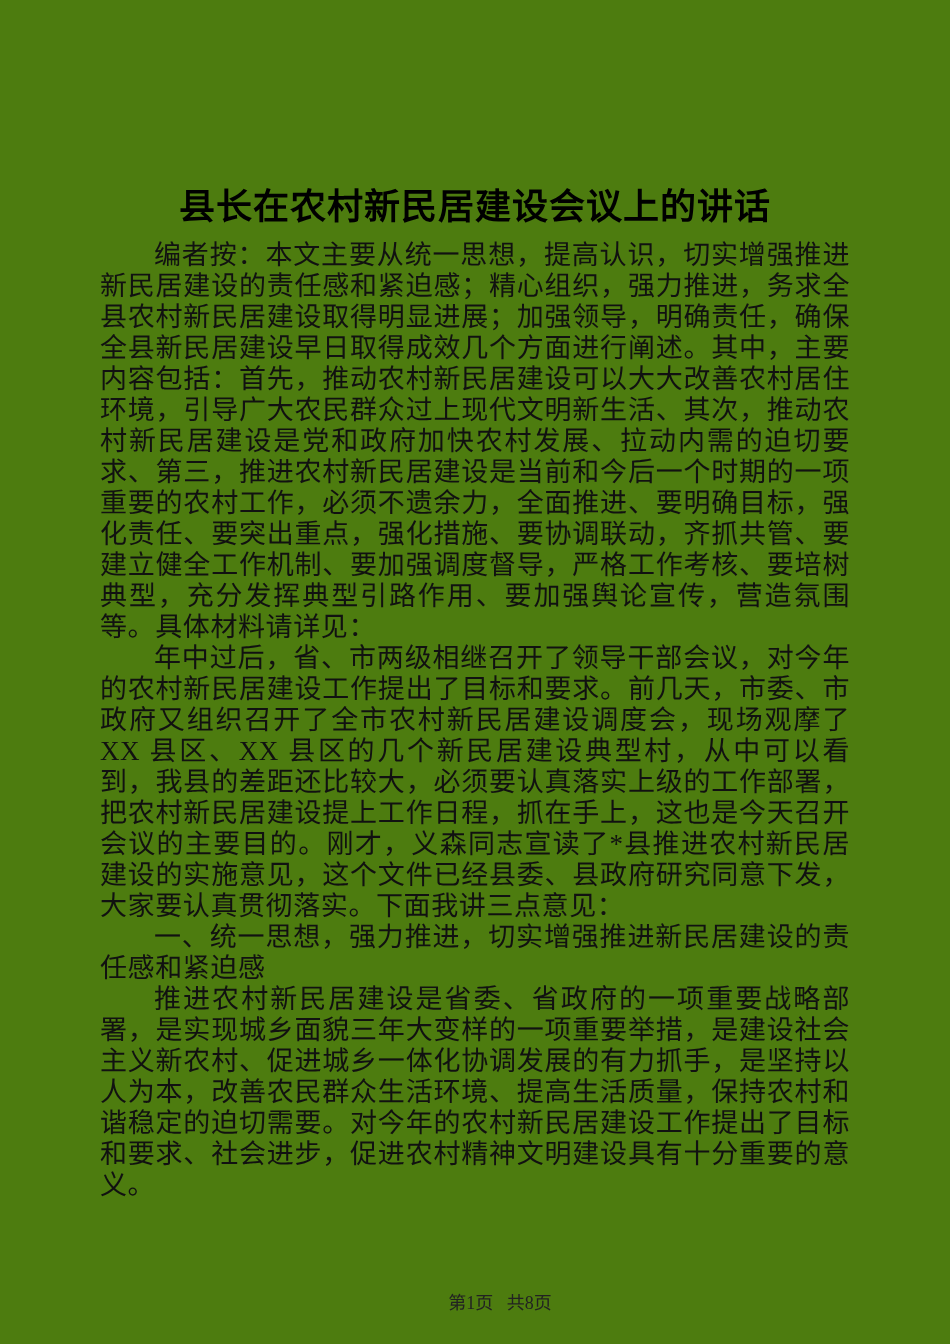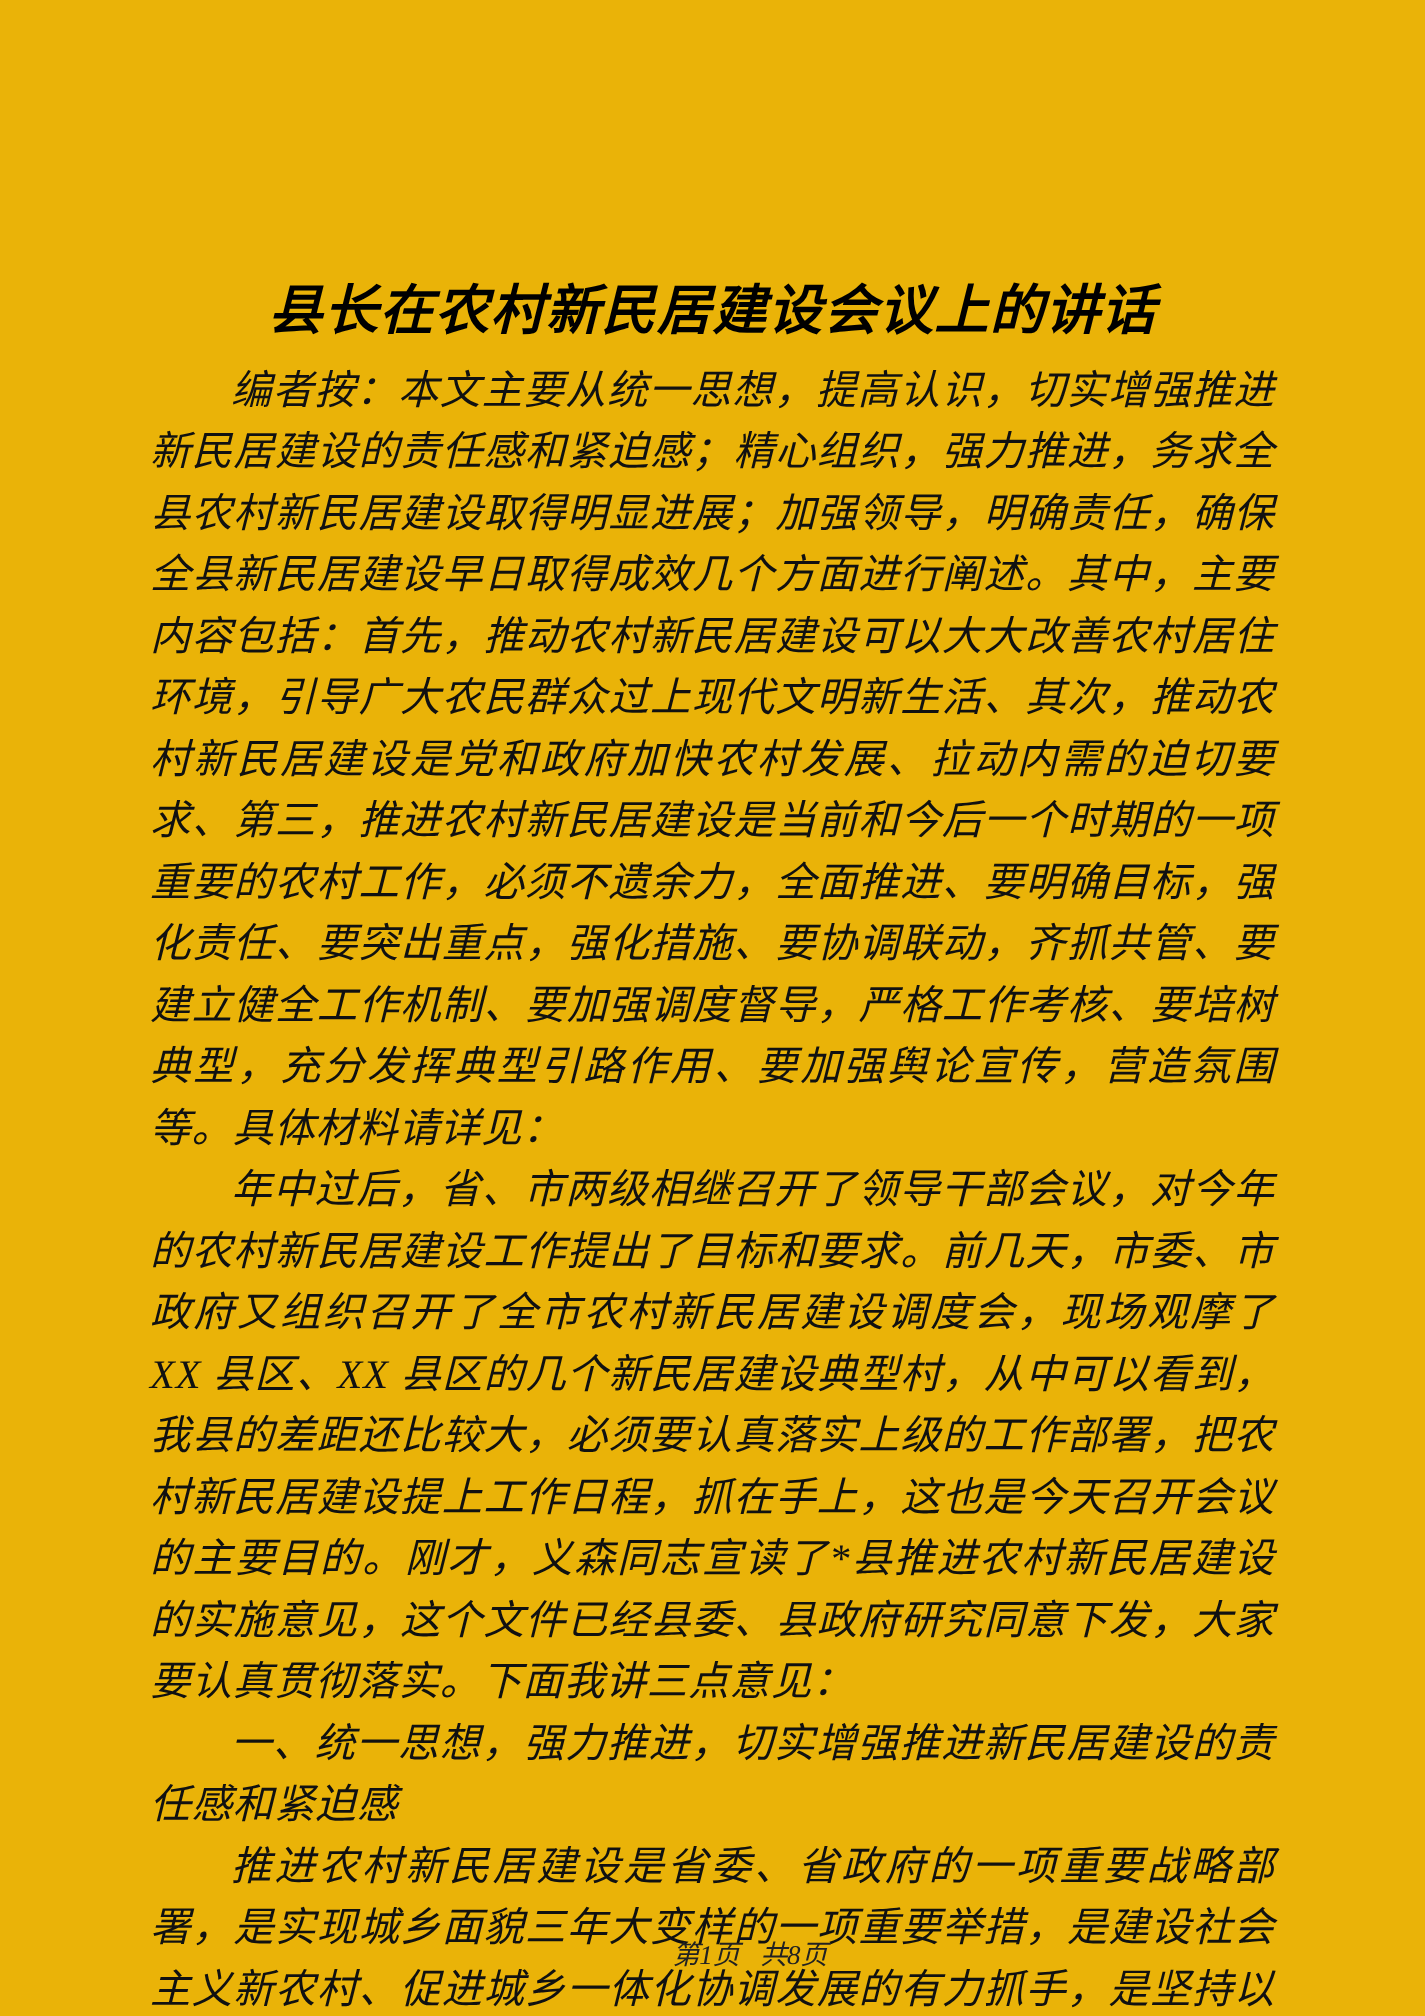--- a/index.html
+++ b/index.html
@@ -2,44 +2,43 @@
 <html lang="zh-CN"><head>
 <meta charset="utf-8">
 <style>
   * { margin: 0; padding: 0; box-sizing: border-box; }
   html, body { background: #ffffff; }
   .page {
     position: relative;
     width: 950px;
     height: 1344px;
     margin: 0 auto;
-    background: #eab308;
+    background: #4d7c0f;
     color: #000000;
     font-family: "Liberation Serif", "DejaVu Serif", serif;
     overflow: hidden;
-    font-style: italic;
   }
   .content {
     position: absolute;
     left: 100px;
     top: 184px;
     width: 750px;
   }
   .doc-title {
     font-size: 36px;
     font-weight: 700;
     line-height: 46px;
     text-align: center;
     letter-spacing: 1px;
     margin-bottom: 10px;
     color: #000000;
   }
   .doc-body p {
     font-size: 27px;
-    line-height: 41px;
+    line-height: 31px;
     letter-spacing: 0.6px;
     text-align: justify;
     text-justify: inter-ideograph;
     text-indent: 2em;
     color: #111111;
   }
   .page-footer {
     position: absolute;
     top: 1240px;
     left: 0;
@@ -60,20 +59,20 @@
 </head>
 <body>
 
 <div class="page">
   <div class="content">
     <h1 class="doc-title">县长在农村新民居建设会议上的讲话</h1>
     <div class="doc-body">
       <p>编者按：本文主要从统一思想，提高认识，切实增强推进新民居建设的责任感和紧迫感；精心组织，强力推进，务求全县农村新民居建设取得明显进展；加强领导，明确责任，确保全县新民居建设早日取得成效几个方面进行阐述。其中，主要内容包括：首先，推动农村新民居建设可以大大改善农村居住环境，引导广大农民群众过上现代文明新生活、其次，推动农村新民居建设是党和政府加快农村发展、拉动内需的迫切要求、第三，推进农村新民居建设是当前和今后一个时期的一项重要的农村工作，必须不遗余力，全面推进、要明确目标，强化责任、要突出重点，强化措施、要协调联动，齐抓共管、要建立健全工作机制、要加强调度督导，严格工作考核、要培树典型，充分发挥典型引路作用、要加强舆论宣传，营造氛围等。具体材料请详见：</p>
       <p>年中过后，省、市两级相继召开了领导干部会议，对今年的农村新民居建设工作提出了目标和要求。前几天，市委、市政府又组织召开了全市农村新民居建设调度会，现场观摩了 XX 县区、XX 县区的几个新民居建设典型村，从中可以看到，我县的差距还比较大，必须要认真落实上级的工作部署，把农村新民居建设提上工作日程，抓在手上，这也是今天召开会议的主要目的。刚才，义森同志宣读了*县推进农村新民居建设的实施意见，这个文件已经县委、县政府研究同意下发，大家要认真贯彻落实。下面我讲三点意见：</p>
       <p>一、统一思想，强力推进，切实增强推进新民居建设的责任感和紧迫感</p>
-      <p>推进农村新民居建设是省委、省政府的一项重要战略部署，是实现城乡面貌三年大变样的一项重要举措，是建设社会主义新农村、促进城乡一体化协调发展的有力抓手，是坚持以人为本，改善农民群众生活环境、提高生活质量，保持农村和谐稳定的迫切需要。大力推进农村新民居建设对于推动农村经济发展、社会进步，促进农村精神文明建设具有十分重要的意义。</p>
+      <p>推进农村新民居建设是省委、省政府的一项重要战略部署，是实现城乡面貌三年大变样的一项重要举措，是建设社会主义新农村、促进城乡一体化协调发展的有力抓手，是坚持以人为本，改善农民群众生活环境、提高生活质量，保持农村和谐稳定的迫切需要。对今年的农村新民居建设工作提出了目标和要求、社会进步，促进农村精神文明建设具有十分重要的意义。</p>
     </div>
   </div>
   <div class="page-footer">
     <span class="footer-part">第1页</span>
     <span class="footer-part">共8页</span>
   </div>
 </div>
 
 </body></html>

